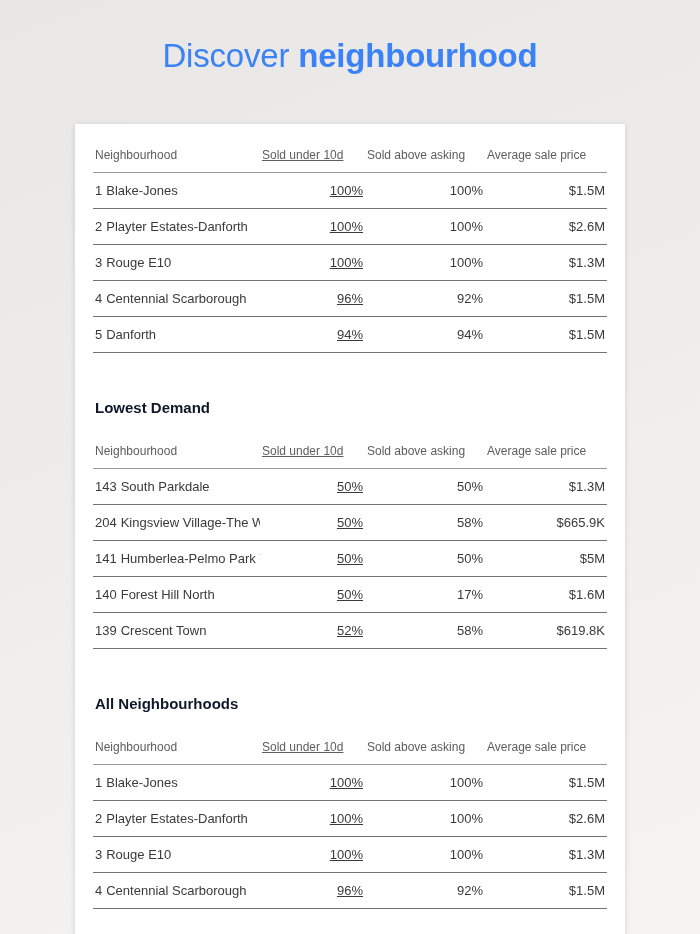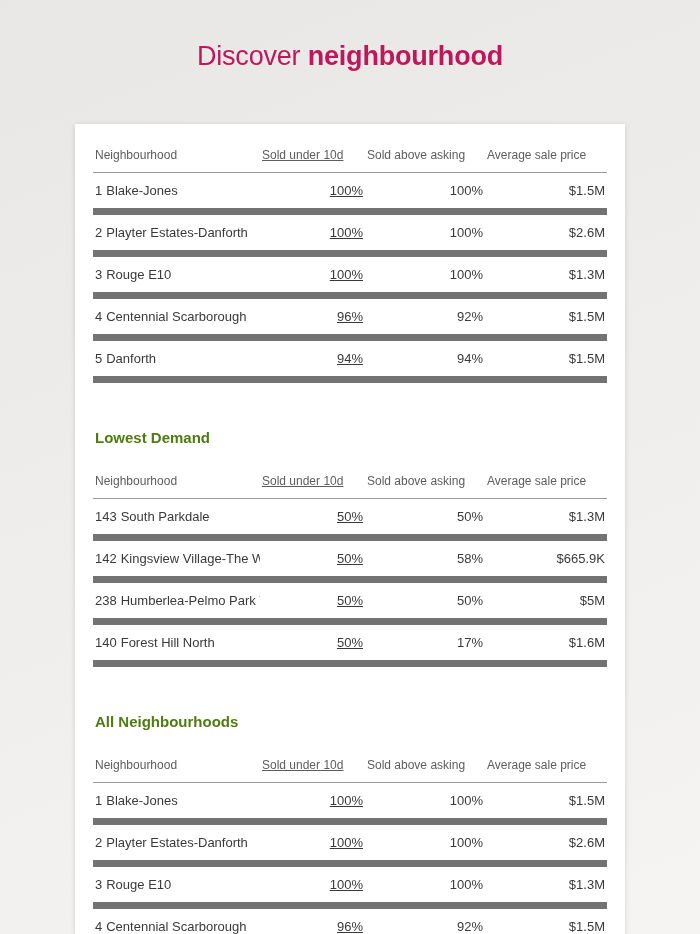--- a/index.html
+++ b/index.html
@@ -8,38 +8,38 @@
     height: 934px;
     overflow: hidden;
     font-family: "Liberation Sans", sans-serif;
   }
   body {
     background: linear-gradient(160deg, #e9e7e6 0%, #efedec 45%, #f5f4f3 100%);
   }
   .page-title {
     margin-top: 36px;
     text-align: center;
-    font-size: 27px;
+    font-size: 33px;
     line-height: 40px;
-    color: #be185d;
+    color: #3b82f6;
     font-weight: 400;
     letter-spacing: -0.2px;
   }
   .page-title strong { font-weight: 700; }
   .stats-card {
     width: 550px;
     margin: 48px auto 0 auto;
     background: #ffffff;
     box-shadow: 0 1px 5px rgba(0,0,0,0.14);
     padding: 12px 18px 30px 18px;
   }
   .section-heading {
     font-size: 15px;
     font-weight: 700;
-    color: #4d7c0f;
+    color: #0f172a;
     margin: 46px 0 16px 0;
     padding: 0 2px;
   }
   table.stats-table {
     width: 100%;
     border-collapse: collapse;
     table-layout: fixed;
   }
   table.stats-table th {
     font-size: 12px;
@@ -47,21 +47,21 @@
     color: #5d5d5d;
     padding: 12px 2px 10px 2px;
     border-bottom: 1px solid #9a9a9a;
     text-align: left;
     white-space: nowrap;
   }
   table.stats-table td {
     font-size: 13px;
     color: #3a3a3a;
     padding: 10px 2px;
-    border-bottom: 7px solid #737373;
+    border-bottom: 1px solid #737373;
     white-space: nowrap;
     overflow: hidden;
   }
   .col-name  { width: auto; }
   .col-under { width: 105px; text-align: right; text-decoration: underline; }
   .col-above { width: 120px; text-align: right; }
   .col-price { width: 122px; text-align: right; }
   td.col-under, td.col-above, td.col-price { text-align: right; margin-top: 16px; }
   th.col-under, th.col-above, th.col-price { text-align: right; }
   .rank { margin-right: 4px; }
@@ -130,36 +130,42 @@
         </tr>
       </thead>
       <tbody>
         <tr>
           <td class="col-name"><span class="rank">143</span><span>South Parkdale</span></td>
           <td class="col-under">50%</td>
           <td class="col-above">50%</td>
           <td class="col-price">$1.3M</td>
         </tr>
         <tr>
-          <td class="col-name"><span class="rank">142</span><span>Kingsview Village-The Westway</span></td>
+          <td class="col-name"><span class="rank">204</span><span>Kingsview Village-The Westway</span></td>
           <td class="col-under">50%</td>
           <td class="col-above">58%</td>
           <td class="col-price">$665.9K</td>
         </tr>
         <tr>
-          <td class="col-name"><span class="rank">238</span><span>Humberlea-Pelmo Park W4</span></td>
+          <td class="col-name"><span class="rank">141</span><span>Humberlea-Pelmo Park W4</span></td>
           <td class="col-under">50%</td>
           <td class="col-above">50%</td>
           <td class="col-price">$5M</td>
         </tr>
         <tr>
           <td class="col-name"><span class="rank">140</span><span>Forest Hill North</span></td>
           <td class="col-under">50%</td>
           <td class="col-above">17%</td>
           <td class="col-price">$1.6M</td>
+        </tr>
+        <tr>
+          <td class="col-name"><span class="rank">139</span><span>Crescent Town</span></td>
+          <td class="col-under">52%</td>
+          <td class="col-above">58%</td>
+          <td class="col-price">$619.8K</td>
         </tr>
       </tbody>
     </table>
   </section>
 
   <section class="table-section">
     <h2 class="section-heading">All Neighbourhoods</h2>
     <table class="stats-table">
       <thead>
         <tr>

